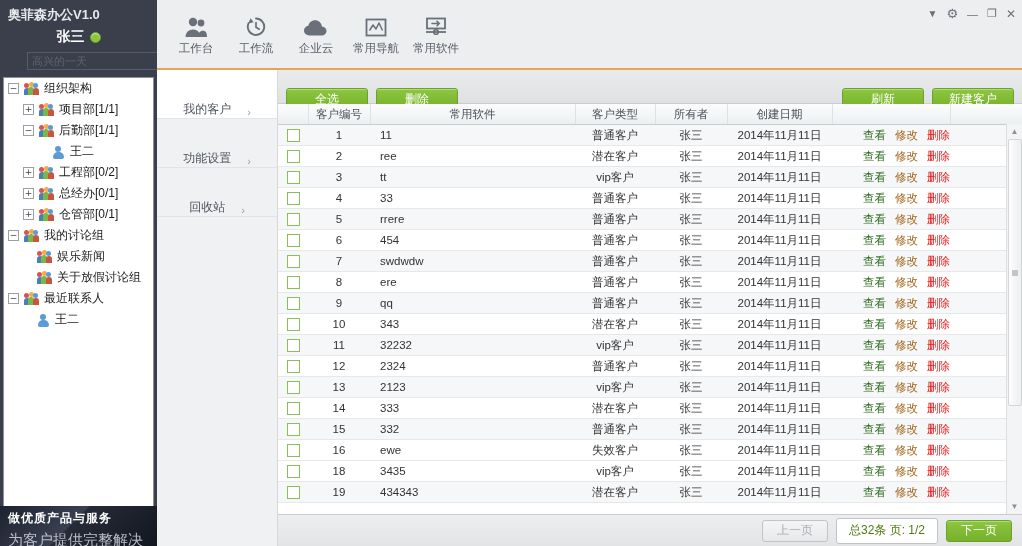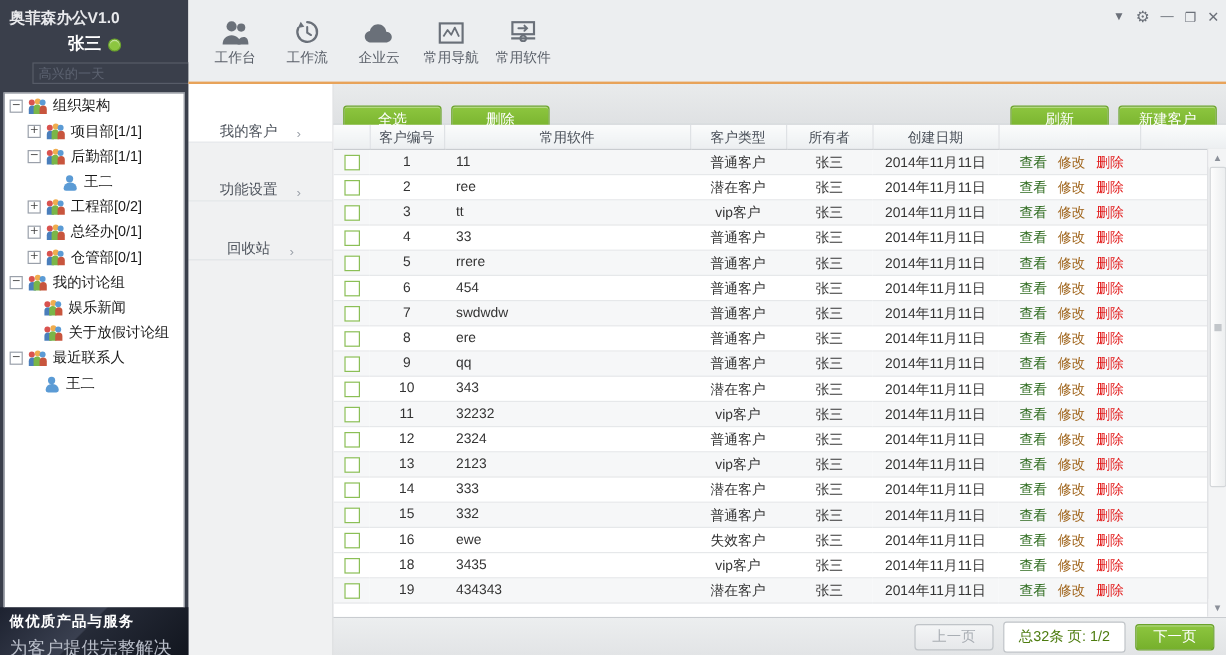--- a/index.html
+++ b/index.html
@@ -127,21 +127,21 @@
     height:20px;font-size:11.5px;color:#333;padding:0;
     border-bottom:1px solid #e6e8ea;text-align:center;
   }
   tbody tr{background:#f6f7f8;}
   tbody tr.alt{background:#fff;}
   .cb{
     width:11px;height:11px;border:1px solid #8bbf56;background:#fff;
     display:inline-block;vertical-align:middle;cursor:pointer;
   }
   td.nm{text-align:left;padding-left:10px;}
-  .act{display:flex;align-items:center;justify-content:center;gap:9px;padding-left:4px;}
+  .act{display:flex;align-items:center;justify-content:flex-end;gap:9px;padding-left:4px;}
   .a-view{color:#2e6b1f;cursor:pointer;}
   .a-edit{color:#a0651c;cursor:pointer;}
   .a-del{color:#e21b1b;cursor:pointer;}
 
   .vscroll{
     position:absolute;right:0;top:20px;width:15px;bottom:0;
     background:#f3f4f5;border-left:1px solid #dcdee0;
   }
   .vs-up,.vs-dn{
     width:15px;height:15px;display:flex;align-items:center;justify-content:center;

